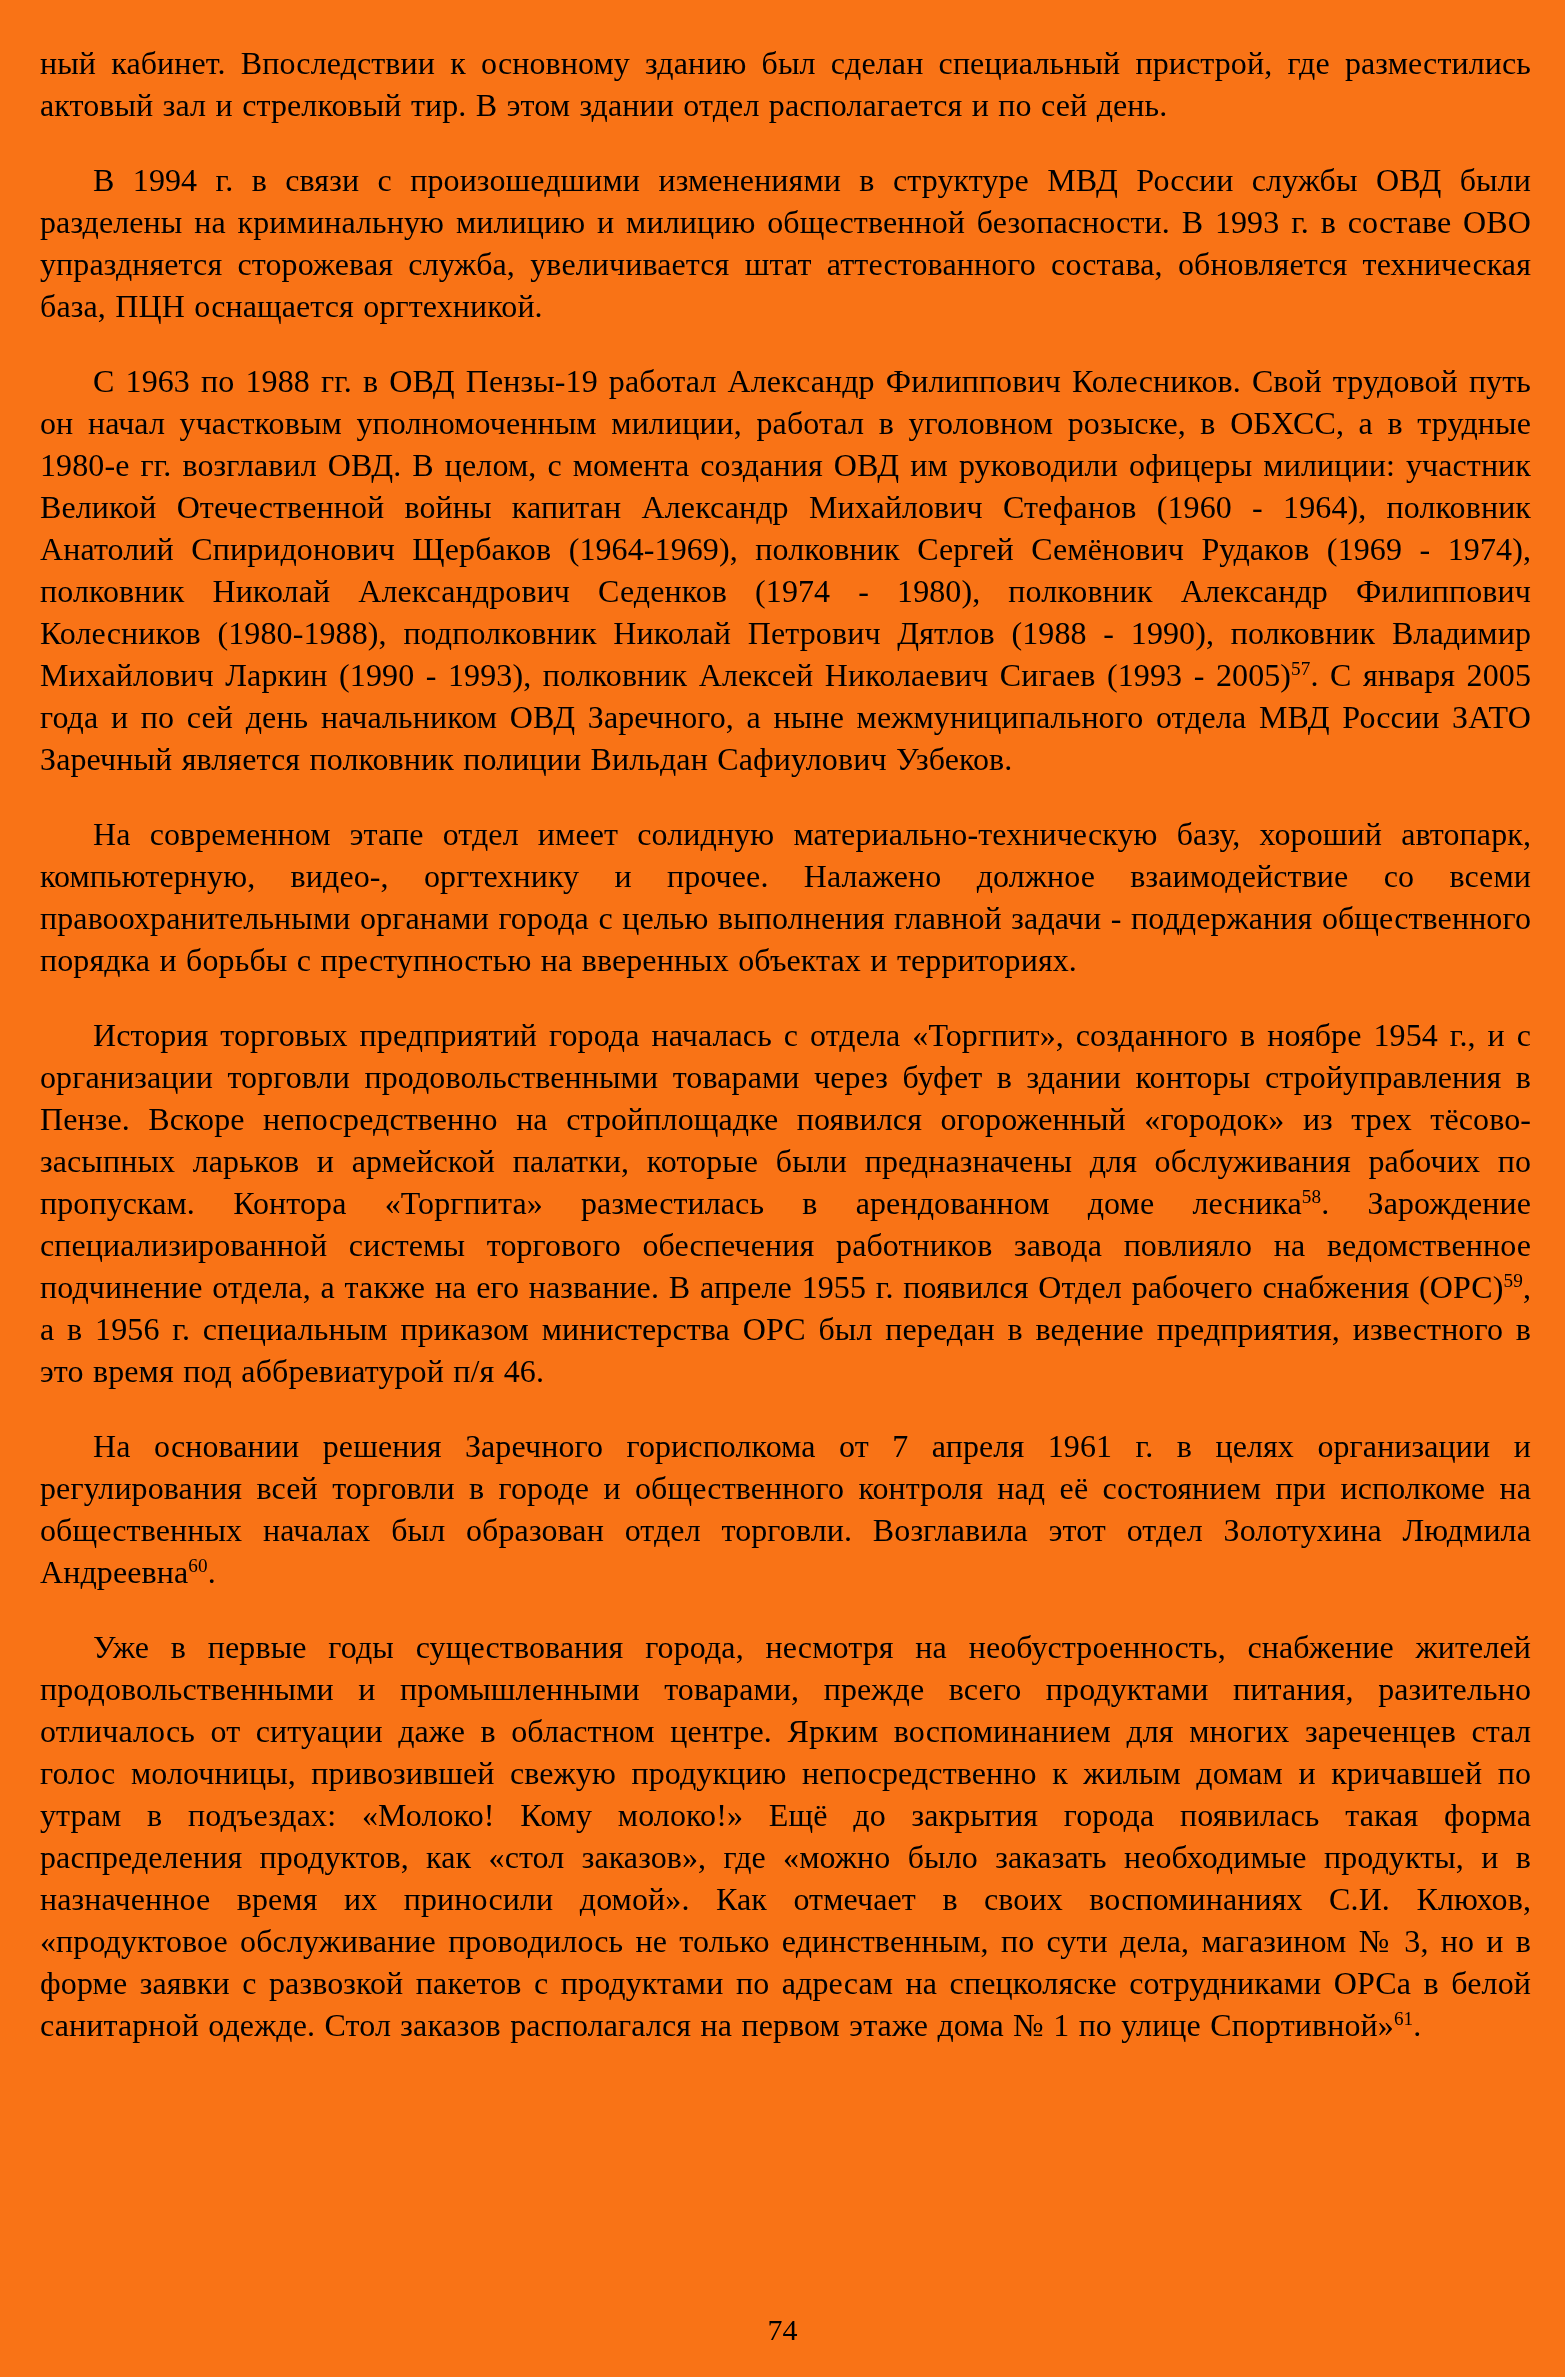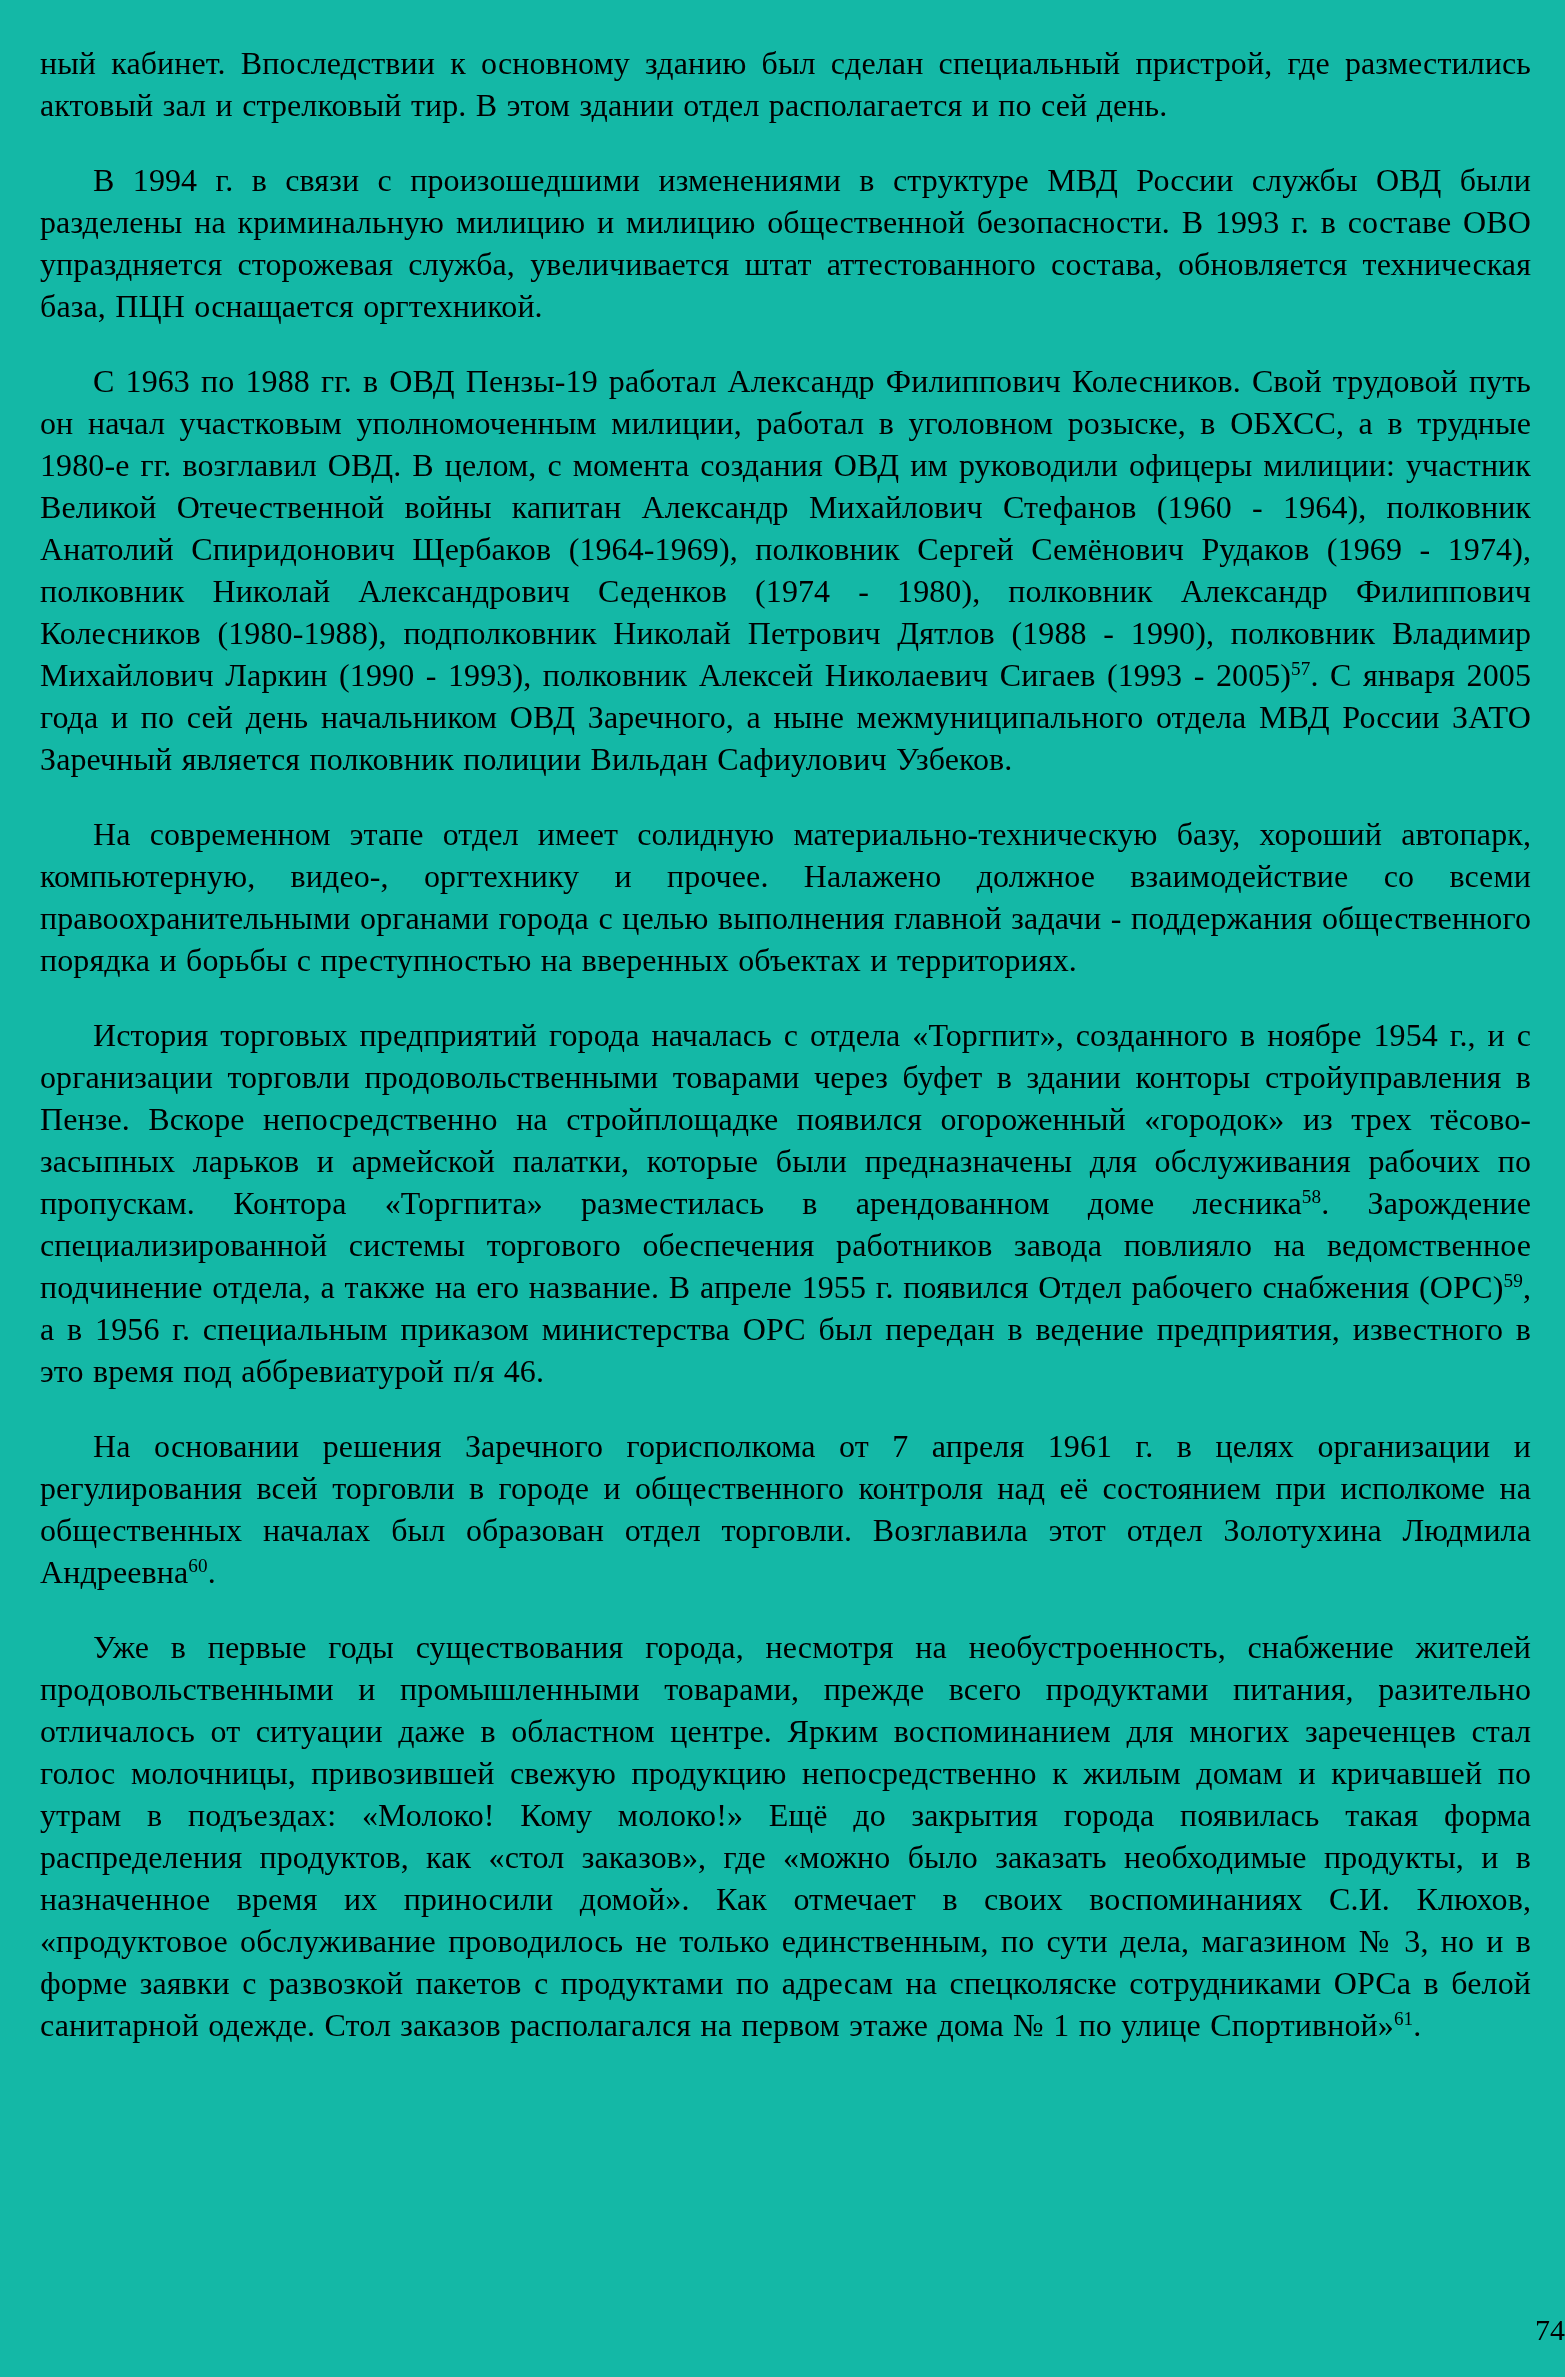--- a/index.html
+++ b/index.html
@@ -5,21 +5,21 @@
   html, body {
     margin: 0;
     padding: 0;
     background: #e8e8e8;
   }
   .page {
     position: relative;
     width: 1565px;
     height: 2377px;
     margin: 0 auto;
-    background: #14b8a6;
+    background: #f97316;
     color: #000000;
     font-family: "Liberation Serif", "DejaVu Serif", serif;
     overflow: hidden;
   }
   .content {
     position: absolute;
     top: 42px;
     left: 40px;
     width: 1491px;
   }
@@ -49,21 +49,21 @@
     line-height: 0;
     vertical-align: baseline;
     position: relative;
     top: -0.55em;
   }
   .page-number {
     position: absolute;
     bottom: 31px;
     left: 0;
     width: 100%;
-    text-align: right;
+    text-align: center;
     font-size: 30px;
     line-height: 33px;
   }
 </style>
 </head>
 <body>
 
 <div class="page">
   <div class="content">
       <p class="para">ный кабинет. Впоследствии к основному зданию был сделан специальный пристрой, где разместились актовый зал и стрелковый тир. В этом здании отдел располагается и по сей день.</p>

